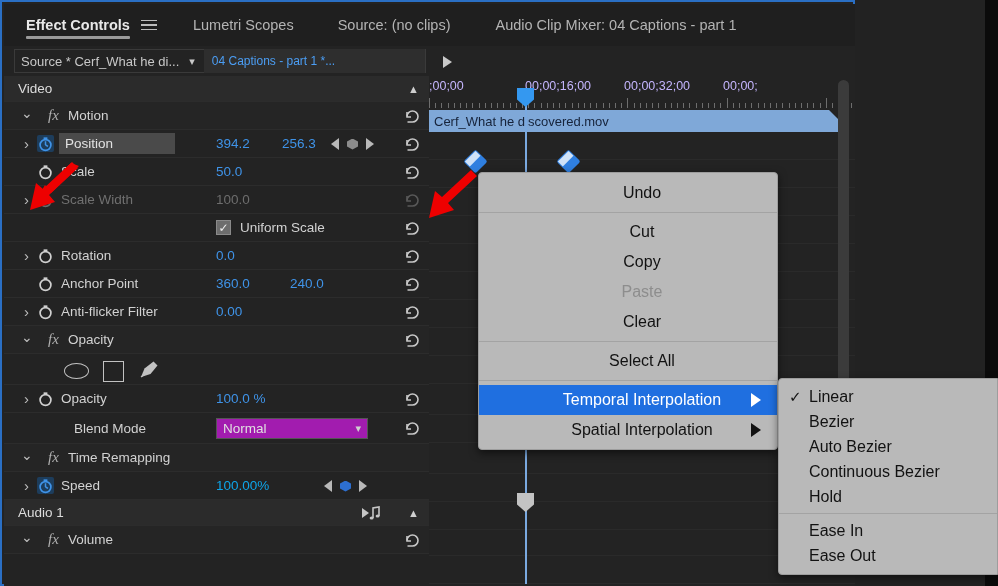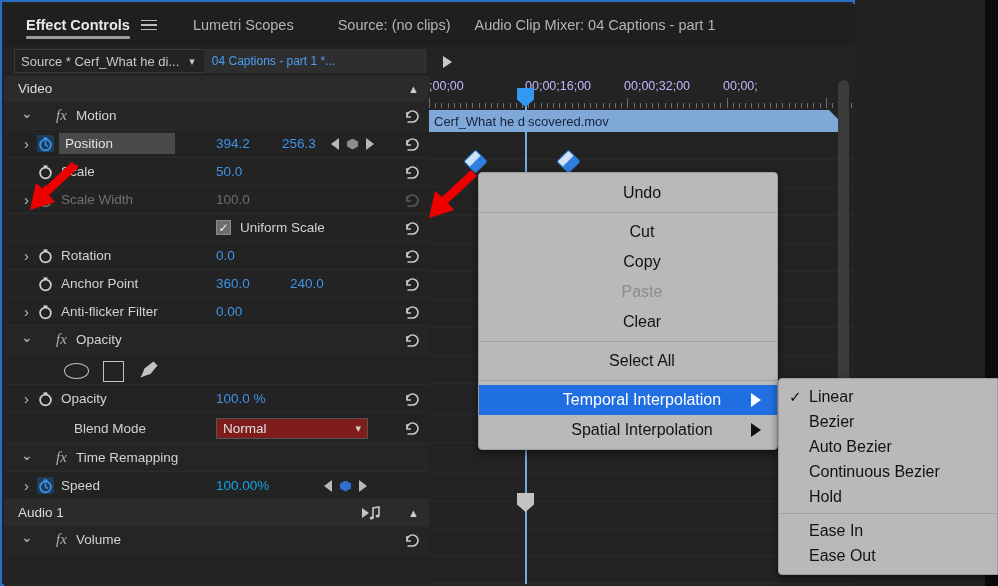--- a/index.html
+++ b/index.html
@@ -94,21 +94,21 @@
     width: 11px; margin-left: 17px; color: #bdbdbd; font-size: 11px;
     display: inline-block; text-align: center; flex: none;
   }
   .disc.right::before { content: "\203A"; font-size: 15px; }
   .disc.down::before  { content: "\2304"; font-size: 14px; position: relative; top:-3px;}
   .disc.blank { visibility: hidden; }
 
   .fx {
     font-family: "Liberation Serif", "DejaVu Serif", serif;
     font-style: italic; color: #b0b0b0; font-size: 15px;
-    margin-left: 24px; width: 18px; flex: none;
+    margin-left: 16px; width: 18px; flex: none;
   }
 
   
   .sw { width: 17px; height: 17px; flex: none; margin-left: 5px; position: relative; }
   .sw svg { display:block; }
   .sw.active { background: #1d3d5c; border-radius: 2px; }
 
   .plabel { margin-left: 7px; color: #d2d2d2; white-space: nowrap; }
   .plabel.dim { color: #707070; }
   .plabel.sel { background: #4a4a4a; padding: 3px 62px 3px 6px; margin-left: 5px; color:#e2e2e2; }
@@ -139,21 +139,21 @@
   }
   .cbox::after { content:"\2713"; color:#f0f0f0; font-size:12px; line-height:1; }
 
   
   .shaperow { position:absolute; display:flex; align-items:center; gap: 14px; }
   .sh-ellipse { width:25px; height:16px; border:1.7px solid #c2c2c2; border-radius:50%; }
   .sh-rect { width:21px; height:21px; border:1.7px solid #c2c2c2; }
 
   
   .select {
-    position:absolute; height:21px; background:#7f1d1d; border:1px solid #555;
+    position:absolute; height:21px; background:#a21caf; border:1px solid #555;
     display:flex; align-items:center; color:#e0e0e0; font-size:13.5px;
     padding: 0 6px;
   }
   .select .sel-caret { margin-left:auto; font-size:11px; color:#cfcfcf; }
 
   
   .timeline {
     position:absolute; left:427px; top:74px; width:426px; height:510px;
     background:#232323; overflow:hidden;
   }
@@ -260,21 +260,21 @@
           <i></i>
           <i></i>
           <i></i>
         </span>
       <div class="tab" style="margin-left:36px;">
         <span>Lumetri Scopes</span>
       </div>
       <div class="tab" style="margin-left:44px;">
         <span>Source: (no clips)</span>
       </div>
-      <div class="tab" style="margin-left:24px;">
+      <div class="tab" style="margin-left:45px;">
         <span>Audio Clip Mixer: 04 Captions - part 1</span>
       </div>
     </div>
 
     <div class="srcrow">
       <div class="srcbox">
         <span class="src-name">Source * Cerf_What he di...</span>
         <span class="src-caret">▾</span>
         <span class="src-seq">04 Captions - part 1 *...</span>
       </div>

